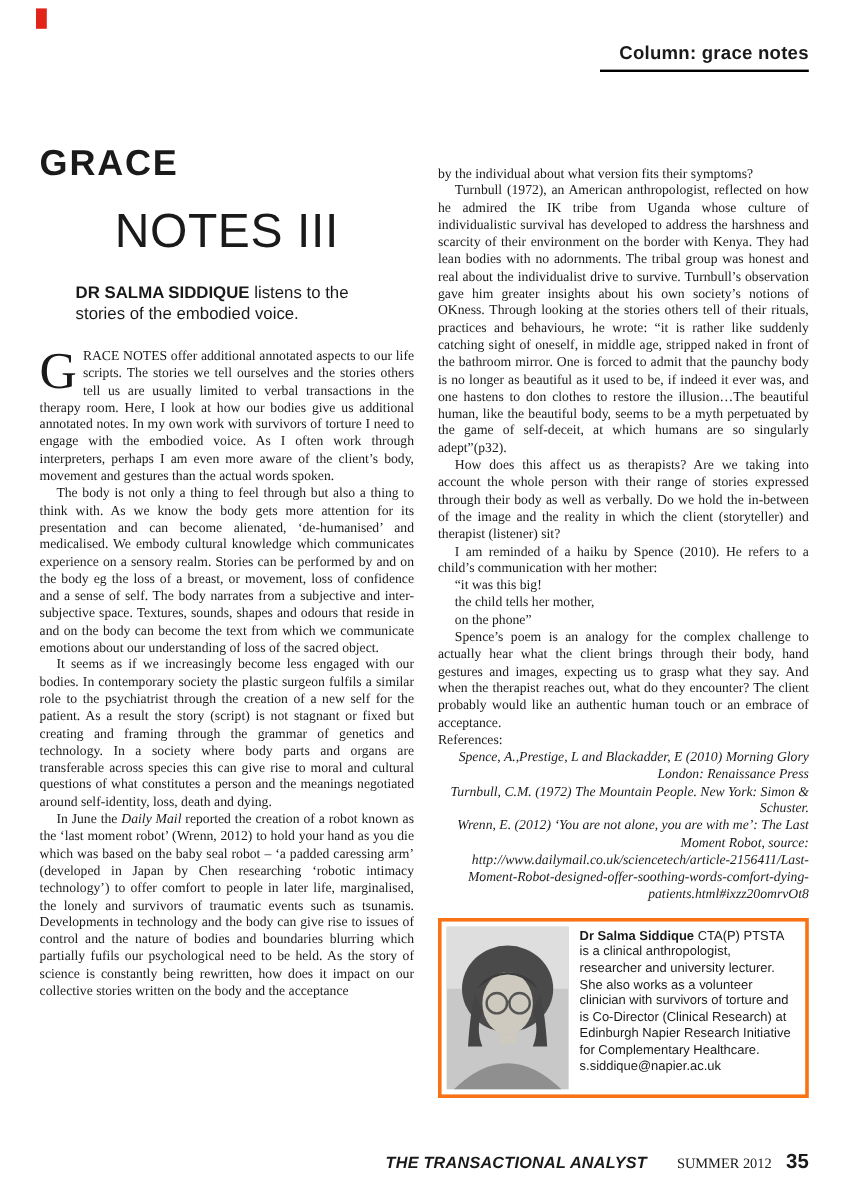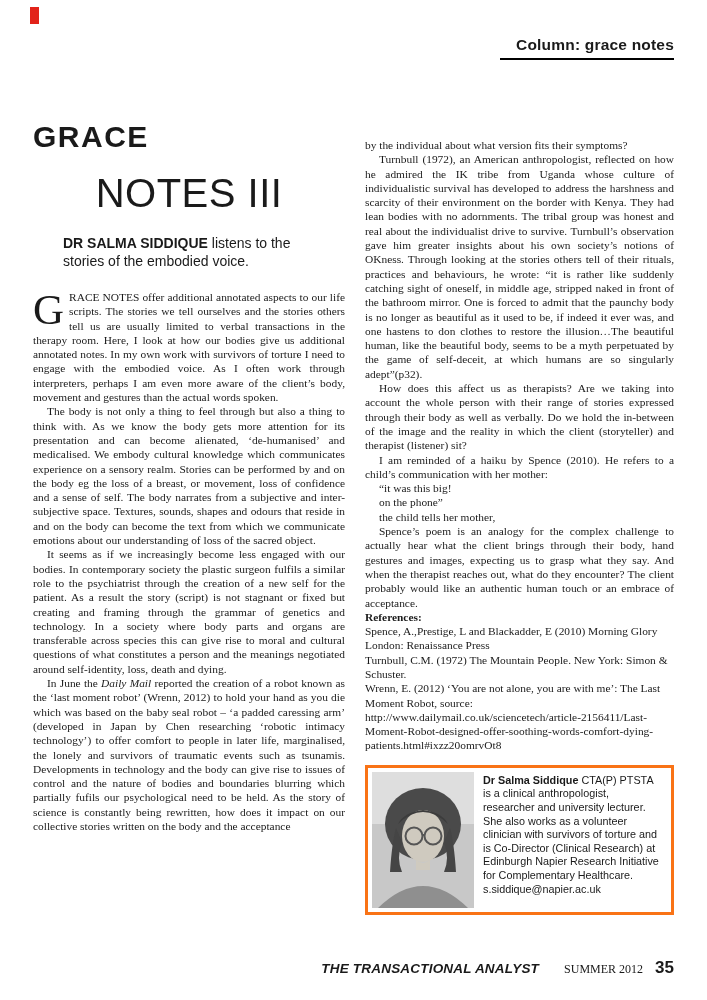--- a/index.html
+++ b/index.html
@@ -36,22 +36,22 @@
   .body-text { margin-top:20px; font-size:11.4px; line-height:14.3px; }
   .body-text p { text-align:justify; text-indent:14px; }
   .body-text p.first { text-indent:0; }
   .dropcap {
     float:left; font-size:43px; line-height:35px; padding:2px 5px 0 0;
     font-family:"Liberation Serif", serif;
   }
   .haiku { margin-left:14px; }
   .haiku div { line-height:14.3px; }
   .ref-label { margin-top:0; }
-  .ref-label strong { font-weight:bold;margin-top:36px; }
-  p.ref { text-align:left; text-indent:0; word-wrap:break-word; overflow-wrap:break-word; }
+  .ref-label strong { font-weight:normal;margin-top:36px; }
+  p.ref { text-align:right; text-indent:0; font-style:italic; word-wrap:break-word; overflow-wrap:break-word; }
 
   .bio-box {
     margin-top:12px; border:3px solid #f97316; display:flex; gap:9px; padding:4px;
     align-items:flex-start;
   }
   .bio-photo { width:102px; height:136px; flex:0 0 102px; display:block; }
   .bio-text {
     font-family:"Liberation Sans", sans-serif; font-size:10.8px; line-height:13.6px;
     padding:2px 4px 2px 0;
   }
@@ -92,22 +92,22 @@
   </div>
 
   <div class="col-right">
     <div class="body-text">
       <p class="first">by the individual about what version fits their symptoms?</p>
       <p>Turnbull (1972), an American anthropologist, reflected on how he admired the IK tribe from Uganda whose culture of individualistic survival has developed to address the harshness and scarcity of their environment on the border with Kenya. They had lean bodies with no adornments. The tribal group was honest and real about the individualist drive to survive. Turnbull’s observation gave him greater insights about his own society’s notions of OKness. Through looking at the stories others tell of their rituals, practices and behaviours, he wrote: “it is rather like suddenly catching sight of oneself, in middle age, stripped naked in front of the bathroom mirror. One is forced to admit that the paunchy body is no longer as beautiful as it used to be, if indeed it ever was, and one hastens to don clothes to restore the illusion…The beautiful human, like the beautiful body, seems to be a myth perpetuated by the game of self-deceit, at which humans are so singularly adept”(p32).</p>
       <p>How does this affect us as therapists? Are we taking into account the whole person with their range of stories expressed through their body as well as verbally. Do we hold the in-between of the image and the reality in which the client (storyteller) and therapist (listener) sit?</p>
       <p>I am reminded of a haiku by Spence (2010). He refers to a child’s communication with her mother:</p>
       <div class="haiku">
         <div>“it was this big!</div>
+        <div>the child tells her mother,</div>
         <div>on the phone”</div>
-        <div>the child tells her mother,</div>
       </div>
       <p>Spence’s poem is an analogy for the complex challenge to actually hear what the client brings through their body, hand gestures and images, expecting us to grasp what they say. And when the therapist reaches out, what do they encounter? The client probably would like an authentic human touch or an embrace of acceptance.</p>
       <p class="ref-label first"><strong>References:</strong></p>
       <p class="ref">Spence, A.,Prestige, L and Blackadder, E (2010) Morning Glory London: Renaissance Press</p>
       <p class="ref">Turnbull, C.M. (1972) The Mountain People. New York: Simon &amp; Schuster.</p>
       <p class="ref">Wrenn, E. (2012) ‘You are not alone, you are with me’: The Last Moment Robot, source: http://www.dailymail.co.uk/sciencetech/article-2156411/Last-Moment-Robot-designed-offer-soothing-words-comfort-dying-patients.html#ixzz20omrvOt8</p>
     </div>
 
     <div class="bio-box">
       <svg class="bio-photo" viewBox="0 0 102 136" xmlns="http://www.w3.org/2000/svg">

